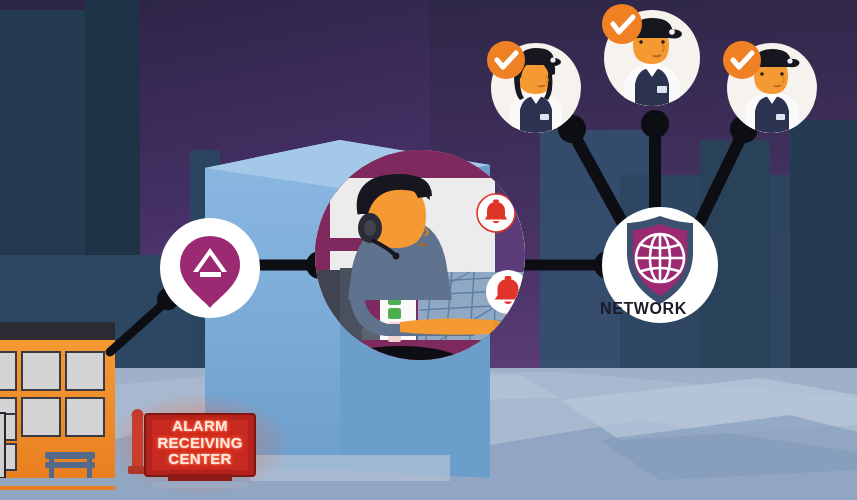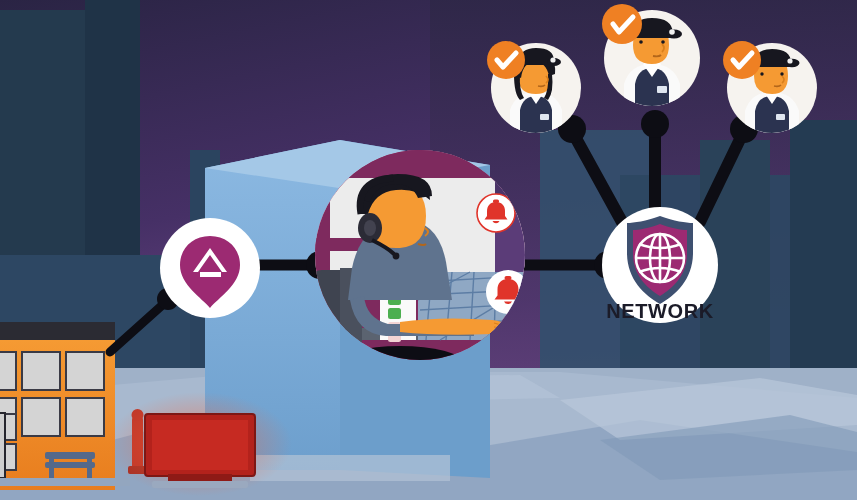--- a/index.html
+++ b/index.html
@@ -11,23 +11,23 @@
     position:absolute; left:150px; top:418px; width:100px;
     text-align:center; color:#ffe9e0;
     font-family:"Liberation Sans", sans-serif;
     font-weight:bold; font-size:15px; line-height:16.5px;
     letter-spacing:0.3px;
     text-shadow:0 0 5px #ff5a33, 0 0 11px #ff3a14, 0 0 2px #fff;
     pointer-events:none;
   }
   .sign-text div { white-space:nowrap; }
   .net-label {
-    position:absolute; left:600px; top:300px; width:120px; text-align:center;
+    position:absolute; left:600px; top:300px; width:120px; 
     font-family:"Liberation Sans", sans-serif; font-weight:bold;
-    font-size:20px; color:#1b1b28; letter-spacing:0.6px;
+    font-size:16px; color:#1b1b28; letter-spacing:0.6px;
   }
 </style>
 </head>
 <body>
 
 <div id="stage">
 
   <svg class="layer" viewBox="0 0 857 500">
     <defs>
       <linearGradient id="sky" x1="0" y1="0" x2="0.35" y2="1">
@@ -318,16 +318,21 @@
     <g>
       <ellipse cx="200" cy="444" rx="92" ry="52" fill="url(#signGlow)"></ellipse>
       <rect x="145" y="414" width="110" height="62" rx="3" fill="#b3221c"></rect>
       <rect x="145" y="414" width="110" height="62" rx="3" fill="none" stroke="#7d1714" stroke-width="2"></rect>
       <rect x="152" y="420" width="96" height="50" fill="#c62a22"></rect>
       <rect x="168" y="474" width="64" height="9" fill="#8e1a16"></rect>
       <rect x="152" y="481" width="96" height="7" rx="2" fill="#9aa9bf"></rect>
     </g>
   </svg>
 
+  <div class="sign-text">
+    <div>ALARM</div>
+    <div>RECEIVING</div>
+    <div>CENTER</div>
+  </div>
 
   <div class="net-label">NETWORK</div>
 
 </div>
 
 </body></html>

